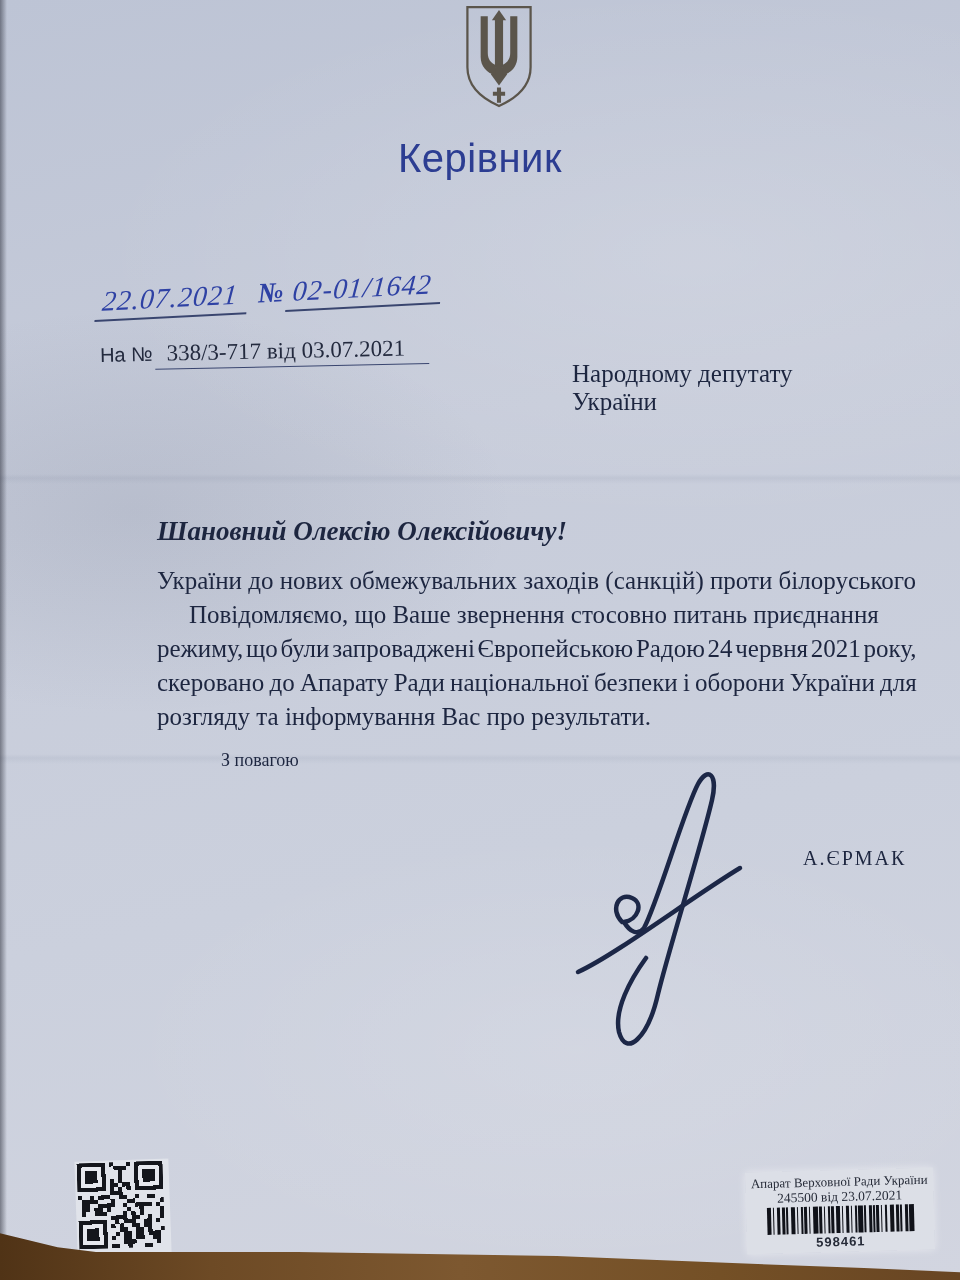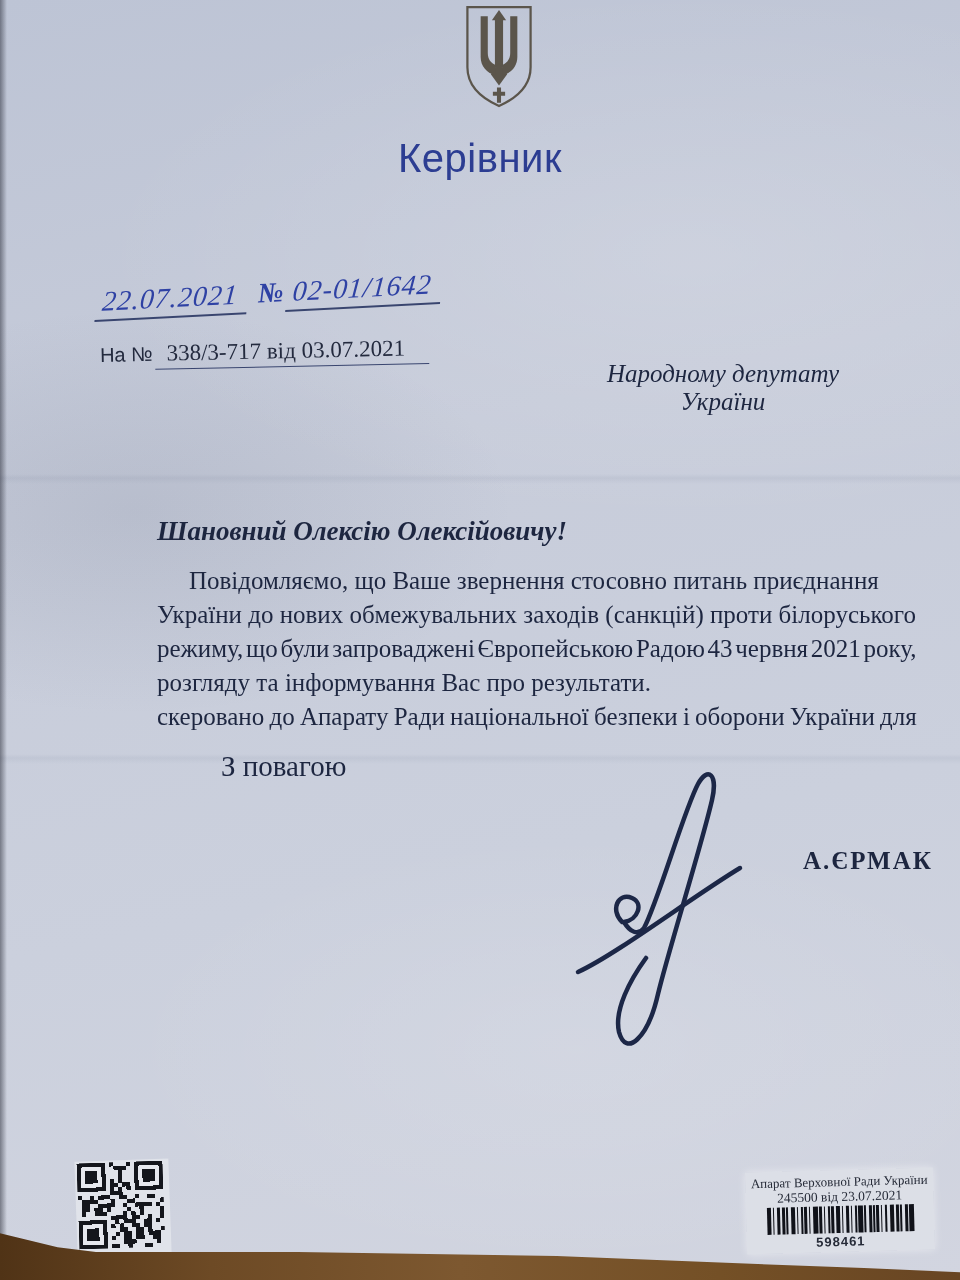--- a/index.html
+++ b/index.html
@@ -32,31 +32,31 @@
   
   .refrow{position:absolute;left:96px;top:286px;transform:rotate(-3deg);transform-origin:left center;
     color:#2e41a4;font-style:italic;font-size:28px;letter-spacing:1px;white-space:nowrap;}
   .refrow .hw{display:inline-block;transform:skewX(-8deg);border-bottom:2px solid #39456f;padding:0 10px 2px 6px;}
   .refrow .no{display:inline-block;margin:0 2px 0 10px;font-style:italic;font-weight:bold;}
   .na-row{position:absolute;left:100px;top:342px;transform:rotate(-1.2deg);transform-origin:left center;
     white-space:nowrap;color:#232a3e;}
   .na-row .lbl{font-family:"Liberation Sans",sans-serif;font-size:20px;}
   .na-row .val{font-size:23px;border-bottom:1.6px solid #39456f;padding:0 24px 3px 12px;margin-left:2px;}
   
-  .recipient{position:absolute;left:572px;top:360px;width:302px;text-align:center;color:#1d2640;font-style:italic;}
+  .recipient{position:absolute;left:572px;top:360px;width:302px;color:#1d2640;}
   .recipient .r1{font-size:25px;}
   .recipient .r2{margin-top:22px;font-size:26px;font-weight:bold;letter-spacing:1.5px;}
   
   .salutation{position:absolute;left:157px;top:516px;width:760px;text-align:left;
     font-size:27px;font-weight:bold;font-style:italic;color:#1d2640;}
   .para{position:absolute;left:157px;top:564px;width:760px;color:#1d2640;}
   .pline{font-size:25px;line-height:34px;white-space:nowrap;}
   .pline.indent{text-indent:32px;}
-  .closing{position:absolute;left:221px;top:750px;font-size:29px;color:#1d2640;}
-  .signer{position:absolute;left:803px;top:847px;font-size:25px;font-weight:bold;
+  .closing{position:absolute;left:221px;top:750px;font-size:18px;color:#1d2640;}
+  .signer{position:absolute;left:803px;top:847px;font-size:20px;font-weight:normal;
     letter-spacing:2px;color:#1d2640;}
   .signature{position:absolute;left:572px;top:762px;width:200px;height:300px;}
   
   .qr-wrap{position:absolute;left:76px;top:1160px;width:90px;height:90px;padding:2px;
     background:rgba(230,232,238,.75);transform:rotate(-2deg);}
   .sticker{position:absolute;left:746px;top:1170px;width:188px;padding:4px 0 3px;
     background:rgba(222,225,232,.85);transform:rotate(-1.5deg);text-align:center;color:#262b38;
     box-shadow:0 0 8px rgba(255,255,255,.45);}
   .sticker .s1{font-size:13px;line-height:15px;}
   .sticker .s2{font-size:13.5px;line-height:15px;}
@@ -91,25 +91,25 @@
   <div class="na-row">
     <span class="lbl">На №</span><span class="val">338/3-717 від 03.07.2021</span>
   </div>
 
   <div class="recipient">
     <div class="r1">Народному депутату України</div>
   </div>
 
   <div class="salutation">Шановний Олексію Олексійовичу!</div>
   <div class="para">
+    <div class="pline fit" style="word-spacing: 0px;">України до нових обмежувальних заходів (санкцій) проти білоруського</div>
     <div class="pline fit indent" style="word-spacing: 0px;">Повідомляємо, що Ваше звернення стосовно питань приєднання</div>
-    <div class="pline fit" style="word-spacing: 0px;">України до нових обмежувальних заходів (санкцій) проти білоруського</div>
-    <div class="pline fit" style="word-spacing: -3.55556px;">режиму, що були запроваджені Європейською Радою 43 червня 2021 року,</div>
+    <div class="pline fit" style="word-spacing: -3.55556px;">режиму, що були запроваджені Європейською Радою 24 червня 2021 року,</div>
+    <div class="pline fit" style="word-spacing: -1px;">скеровано до Апарату Ради національної безпеки і оборони України для</div>
     <div class="pline">розгляду та інформування Вас про результати.</div>
-    <div class="pline fit" style="word-spacing: -1px;">скеровано до Апарату Ради національної безпеки і оборони України для</div>
   </div>
   <div class="closing">З повагою</div>
 
   <svg class="signature" viewBox="0 0 200 300" xmlns="http://www.w3.org/2000/svg">
     <g fill="none" stroke="#1c2747" stroke-width="4.5" stroke-linecap="round">
       <path d="M6,210 C45,192 120,135 168,106"></path>
       <path d="M50,160 C38,148 46,130 60,136 C72,141 66,158 52,160
                C58,170 66,174 72,166 C86,140 112,48 126,22
                C136,4 146,12 140,38 C130,82 96,190 86,232
                C76,276 54,296 47,270 C42,248 58,218 74,196"></path>

